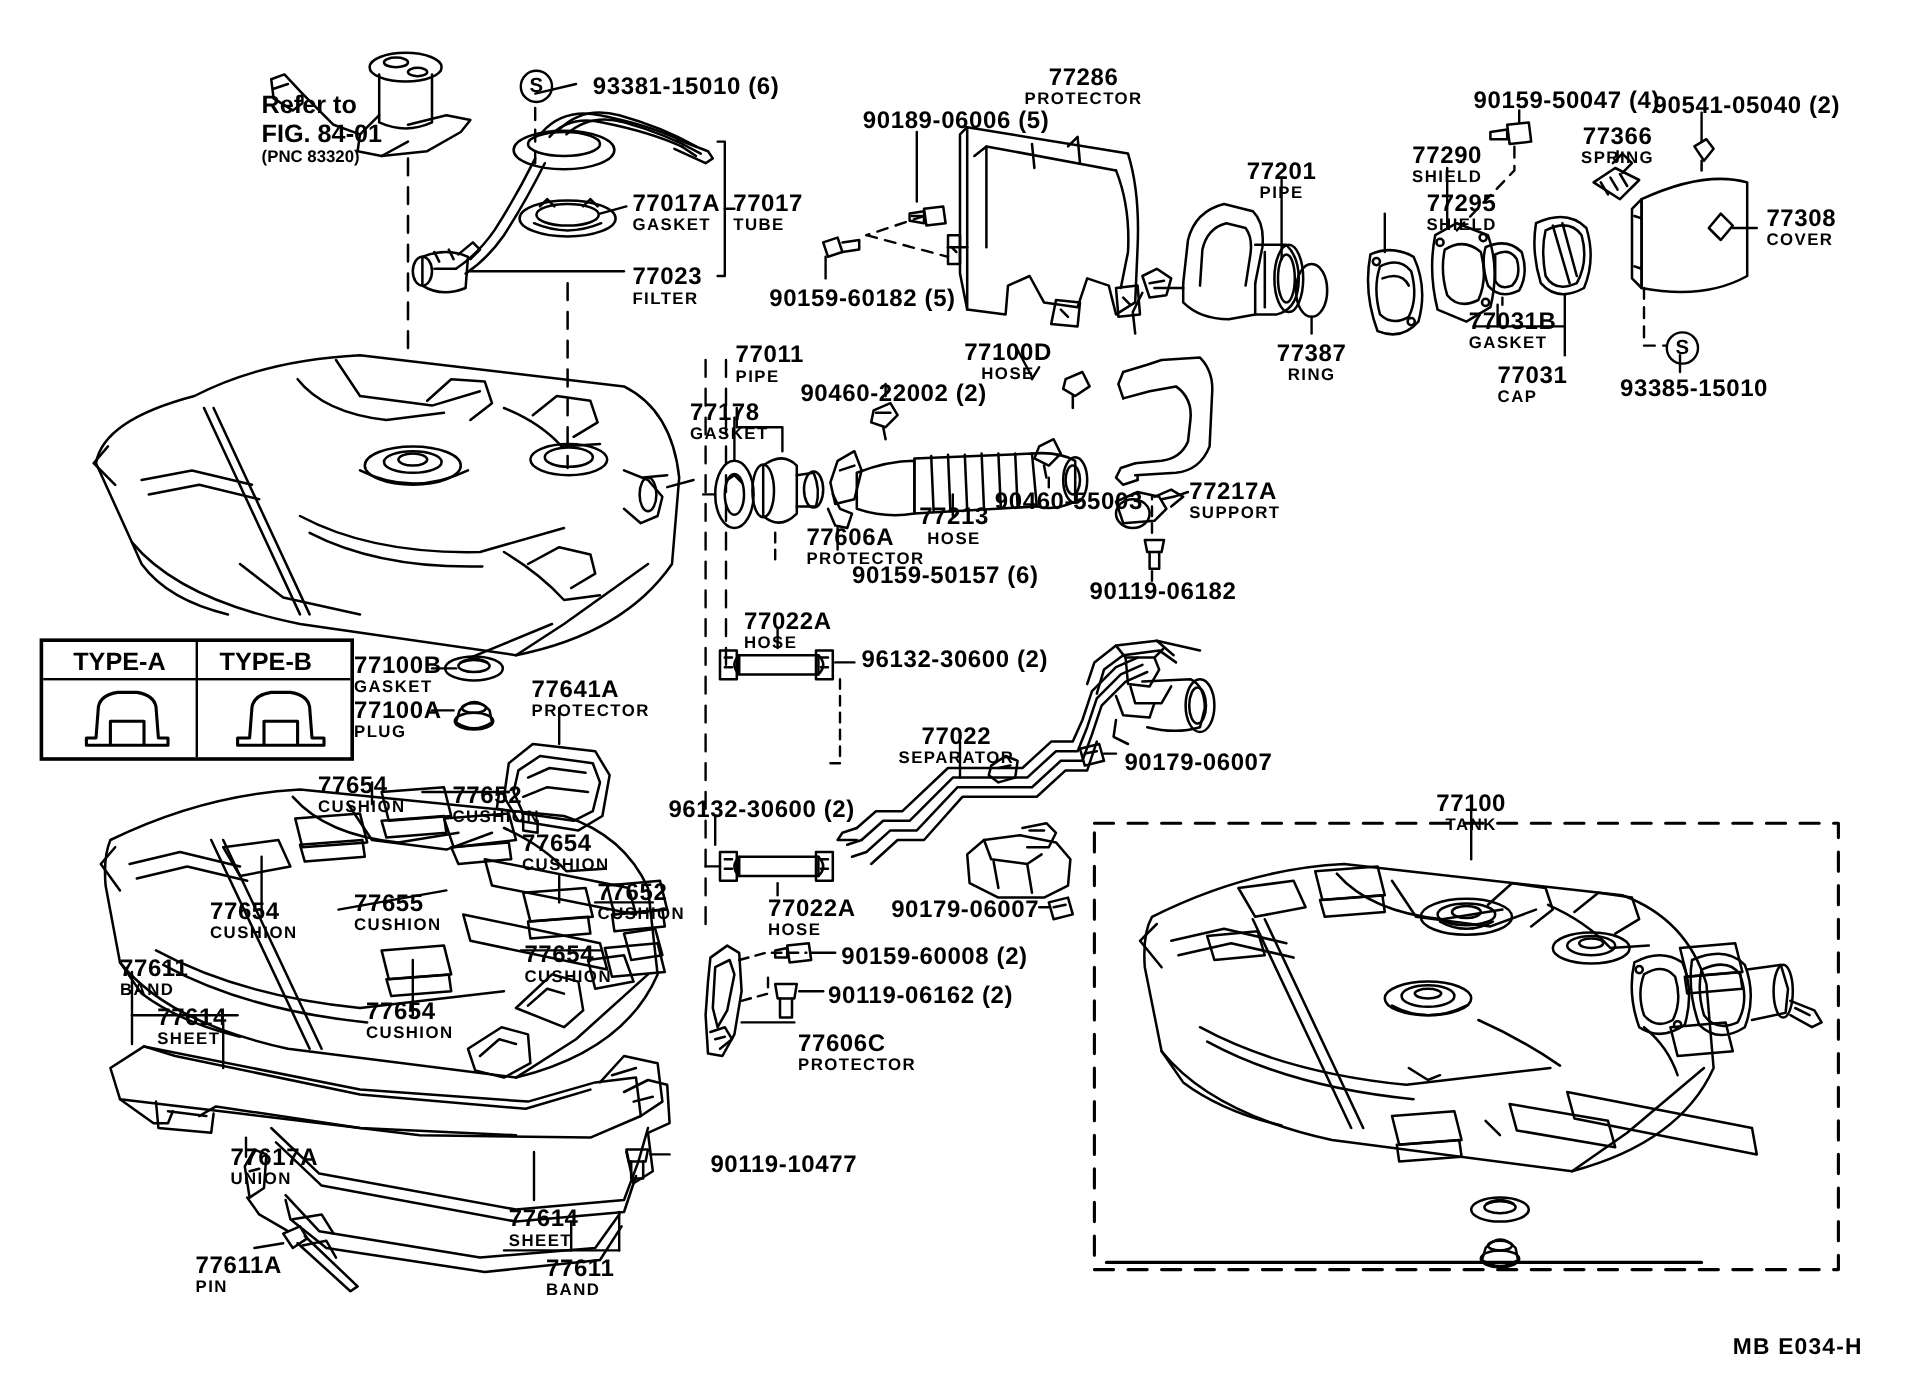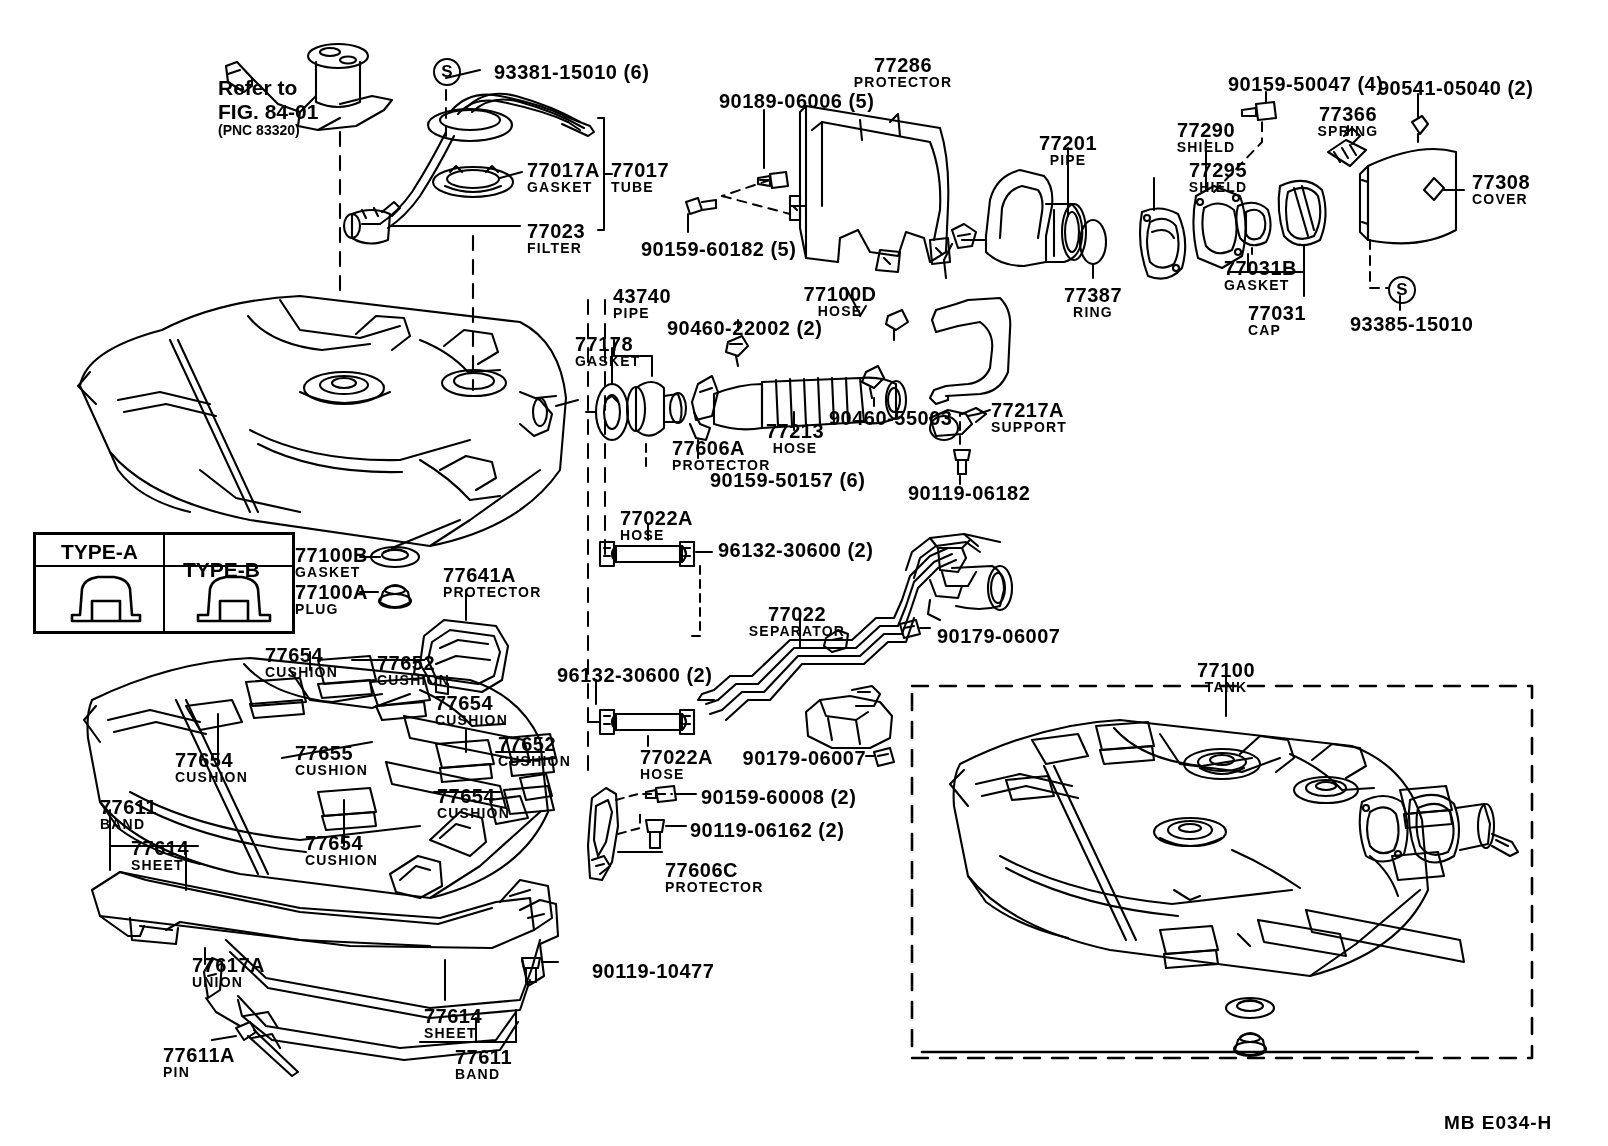--- a/index.html
+++ b/index.html
@@ -606,21 +606,21 @@
 
   <div class="scirc" style="left:433px;top:58px;width:24px;height:24px;line-height:23px;">S</div>
   <div class="scirc" style="left:1388px;top:276px;width:24px;height:24px;line-height:23px;">S</div>
 
   <div class="typebox" style="left:33px;top:532px;width:256px;height:96px;">
     <div style="position:absolute;left:0;top:0;width:100%;height:100%;">
       <div style="position:absolute;left:0;top:30px;width:100%;height:2px;background:#000;"></div>
       <div style="position:absolute;left:127px;top:0;width:2px;height:100%;background:#000;"></div>
     </div>
     <div class="typecell" style="left:0;top:5px;width:127px;">TYPE-A</div>
-    <div class="typecell" style="left:129px;top:23px;width:113px;">TYPE-B</div>
+    <div class="typecell" style="left:129px;top:5px;width:113px;">TYPE-B</div>
     <svg style="position:absolute;left:0;top:32px;width:256px;height:62px;" viewBox="0 0 256 62">
       <g fill="none" stroke="#000" stroke-width="2.6" stroke-linejoin="round">
         <path d="M36 48 L44 48 L46 22 Q48 12 62 10 L78 10 Q92 12 94 22 L96 48 L104 48
                  L104 54 L36 54 Z"></path>
         <path d="M56 54 L56 34 L84 34 L84 54"></path>
         <path d="M162 48 L172 48 L174 22 Q176 12 190 10 L206 10 Q220 12 222 22 L224 48 L234 48
                  L234 54 L162 54 Z"></path>
         <path d="M184 54 L184 34 L212 34 L212 54"></path>
       </g>
     </svg>
@@ -689,21 +689,21 @@
         <div class="sub">GASKET</div>
       </div>
       <div class="lbl lft" style="left: 1248px; top: 303px;">
         <div class="num">77031</div>
         <div class="sub">CAP</div>
       </div>
       <div class="lbl lft" style="left: 1350px; top: 314px;">
         <div class="num">93385-15010</div>
       </div>
       <div class="lbl lft" style="left: 613px; top: 286px;">
-        <div class="num">43740</div>
+        <div class="num">77011</div>
         <div class="sub">PIPE</div>
       </div>
       <div class="lbl lft" style="left: 575px; top: 334px;">
         <div class="num">77178</div>
         <div class="sub">GASKET</div>
       </div>
       <div class="lbl lft" style="left: 667px; top: 318px;">
         <div class="num">90460-22002 (2)</div>
       </div>
       <div class="lbl ctr" style="left: 840px; top: 284px;">

